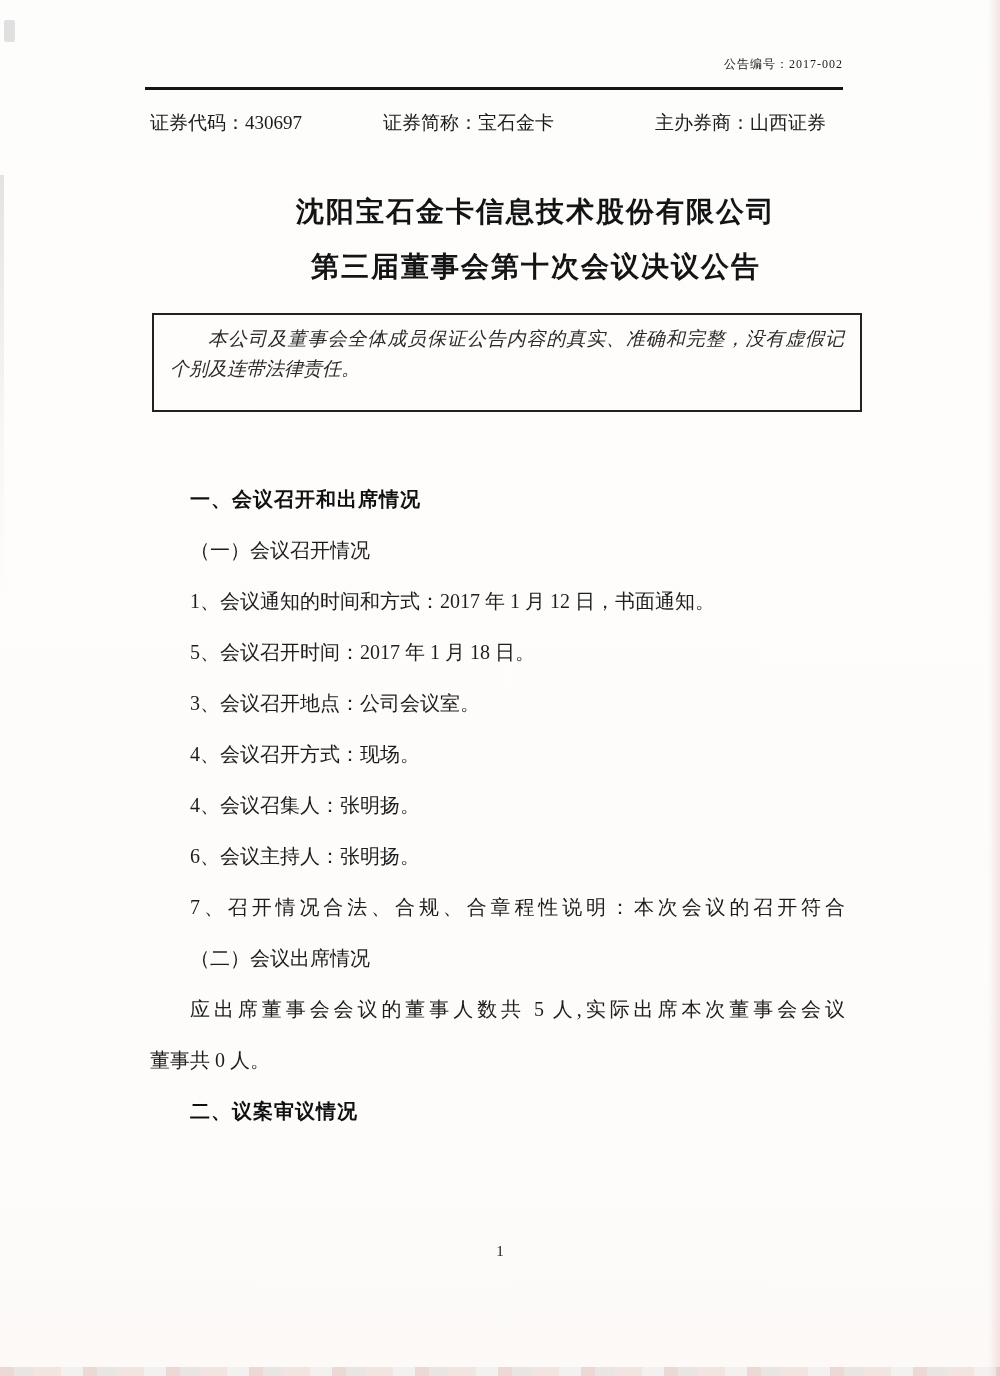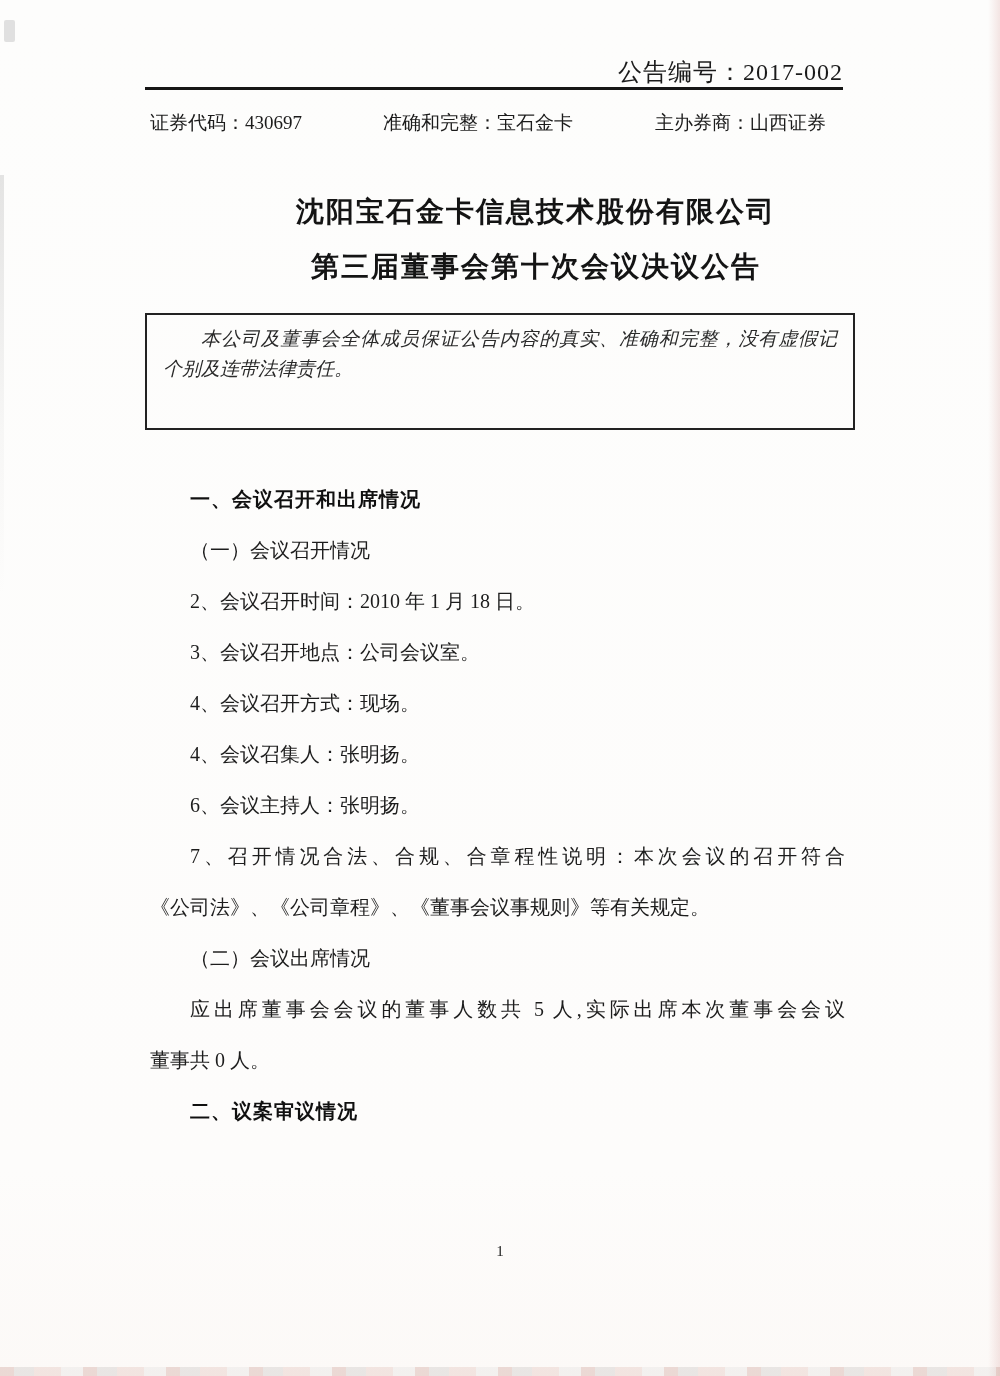--- a/index.html
+++ b/index.html
@@ -11,40 +11,40 @@
     position:relative;
     width:1000px;height:1376px;
     margin:0 auto;
     background:linear-gradient(180deg,#fdfdfc 0%,#fdfcfb 85%,#fcf9f7 100%);
     color:#1f1f1f;
     overflow:hidden;
   }
   
   .doc-number{
     position:absolute;top:56px;left:145px;width:698px;
-    text-align:right;font-size:24px;letter-spacing:1px;color:#1b1b1b;
+    text-align:right;font-size:12px;letter-spacing:1px;color:#1b1b1b;
   }
   .header-rule{
     position:absolute;top:87px;left:145px;width:698px;height:3px;
     background:#161616;
   }
   .info-row span{position:absolute;top:110px;font-size:19px;color:#1b1b1b;text-align:center;}
   .stock-code{left:150px;}
   .stock-name{left:383px;}
   .sponsor{left:655px;}
   
   .title{
     position:absolute;left:0;width:1000px;text-align:center;
     font-size:28px;font-weight:bold;letter-spacing:2px;color:#141414;margin-left:36px;
   }
   .title-1{top:193px;}
   .title-2{top:248px;}
   
   .disclaimer{
-    position:absolute;top:313px;left:145px;width:710px;height:117px;
+    position:absolute;top:313px;left:152px;width:710px;height:99px;
     box-sizing:border-box;border:2px solid #222;
     padding:9px 16px 0 16px;
     font-size:19px;font-style:italic;color:#2a2a2a;
   }
   .disclaimer-line{line-height:30px;white-space:nowrap;}
   .disclaimer-line.justify{white-space:normal;text-align:justify;text-align-last:justify;}
   .disclaimer-line.indent{text-indent:2em;}
   
   .body-content{
     position:absolute;top:474px;left:150px;width:695px;
@@ -86,42 +86,42 @@
 </head>
 <body>
 
 <div class="page">
 
   <div class="doc-number">公告编号：2017-002</div>
   <div class="header-rule"></div>
 
   <div class="info-row">
     <span class="stock-code">证券代码：430697</span>
-    <span class="stock-name">准确和完整：宝石金卡</span>
+    <span class="stock-name">证券简称：宝石金卡</span>
     <span class="sponsor">主办券商：山西证券</span>
   </div>
 
   <div class="title title-1">沈阳宝石金卡信息技术股份有限公司</div>
   <div class="title title-2">第三届董事会第十次会议决议公告</div>
 
   <div class="disclaimer">
       <div class="disclaimer-line indent justify">本公司及董事会全体成员保证公告内容的真实、准确和完整，没有虚假记</div>
       <div class="disclaimer-line">个别及连带法律责任。</div>
     </div>
 
   <div class="body-content">
       <div class="body-line bold indent">一、会议召开和出席情况</div>
       <div class="body-line indent">（一）会议召开情况</div>
-      <div class="body-line indent">2、会议召开时间：2010 年 1 月 18 日。</div>
+      <div class="body-line indent">1、会议通知的时间和方式：2017 年 1 月 12 日，书面通知。</div>
+      <div class="body-line indent">5、会议召开时间：2017 年 1 月 18 日。</div>
       <div class="body-line indent">3、会议召开地点：公司会议室。</div>
       <div class="body-line indent">4、会议召开方式：现场。</div>
       <div class="body-line indent">4、会议召集人：张明扬。</div>
       <div class="body-line indent">6、会议主持人：张明扬。</div>
       <div class="body-line indent justify">7、召开情况合法、合规、合章程性说明：本次会议的召开符合</div>
-      <div class="body-line">《公司法》、《公司章程》、《董事会议事规则》等有关规定。</div>
       <div class="body-line indent">（二）会议出席情况</div>
       <div class="body-line indent justify">应出席董事会会议的董事人数共 5 人,实际出席本次董事会会议</div>
       <div class="body-line">董事共 0 人。</div>
       <div class="body-line bold indent">二、议案审议情况</div>
     </div>
 
   <div class="page-number">1</div>
 
   <div class="artifact mark-top-left"></div>
   <div class="artifact streak-left"></div>

